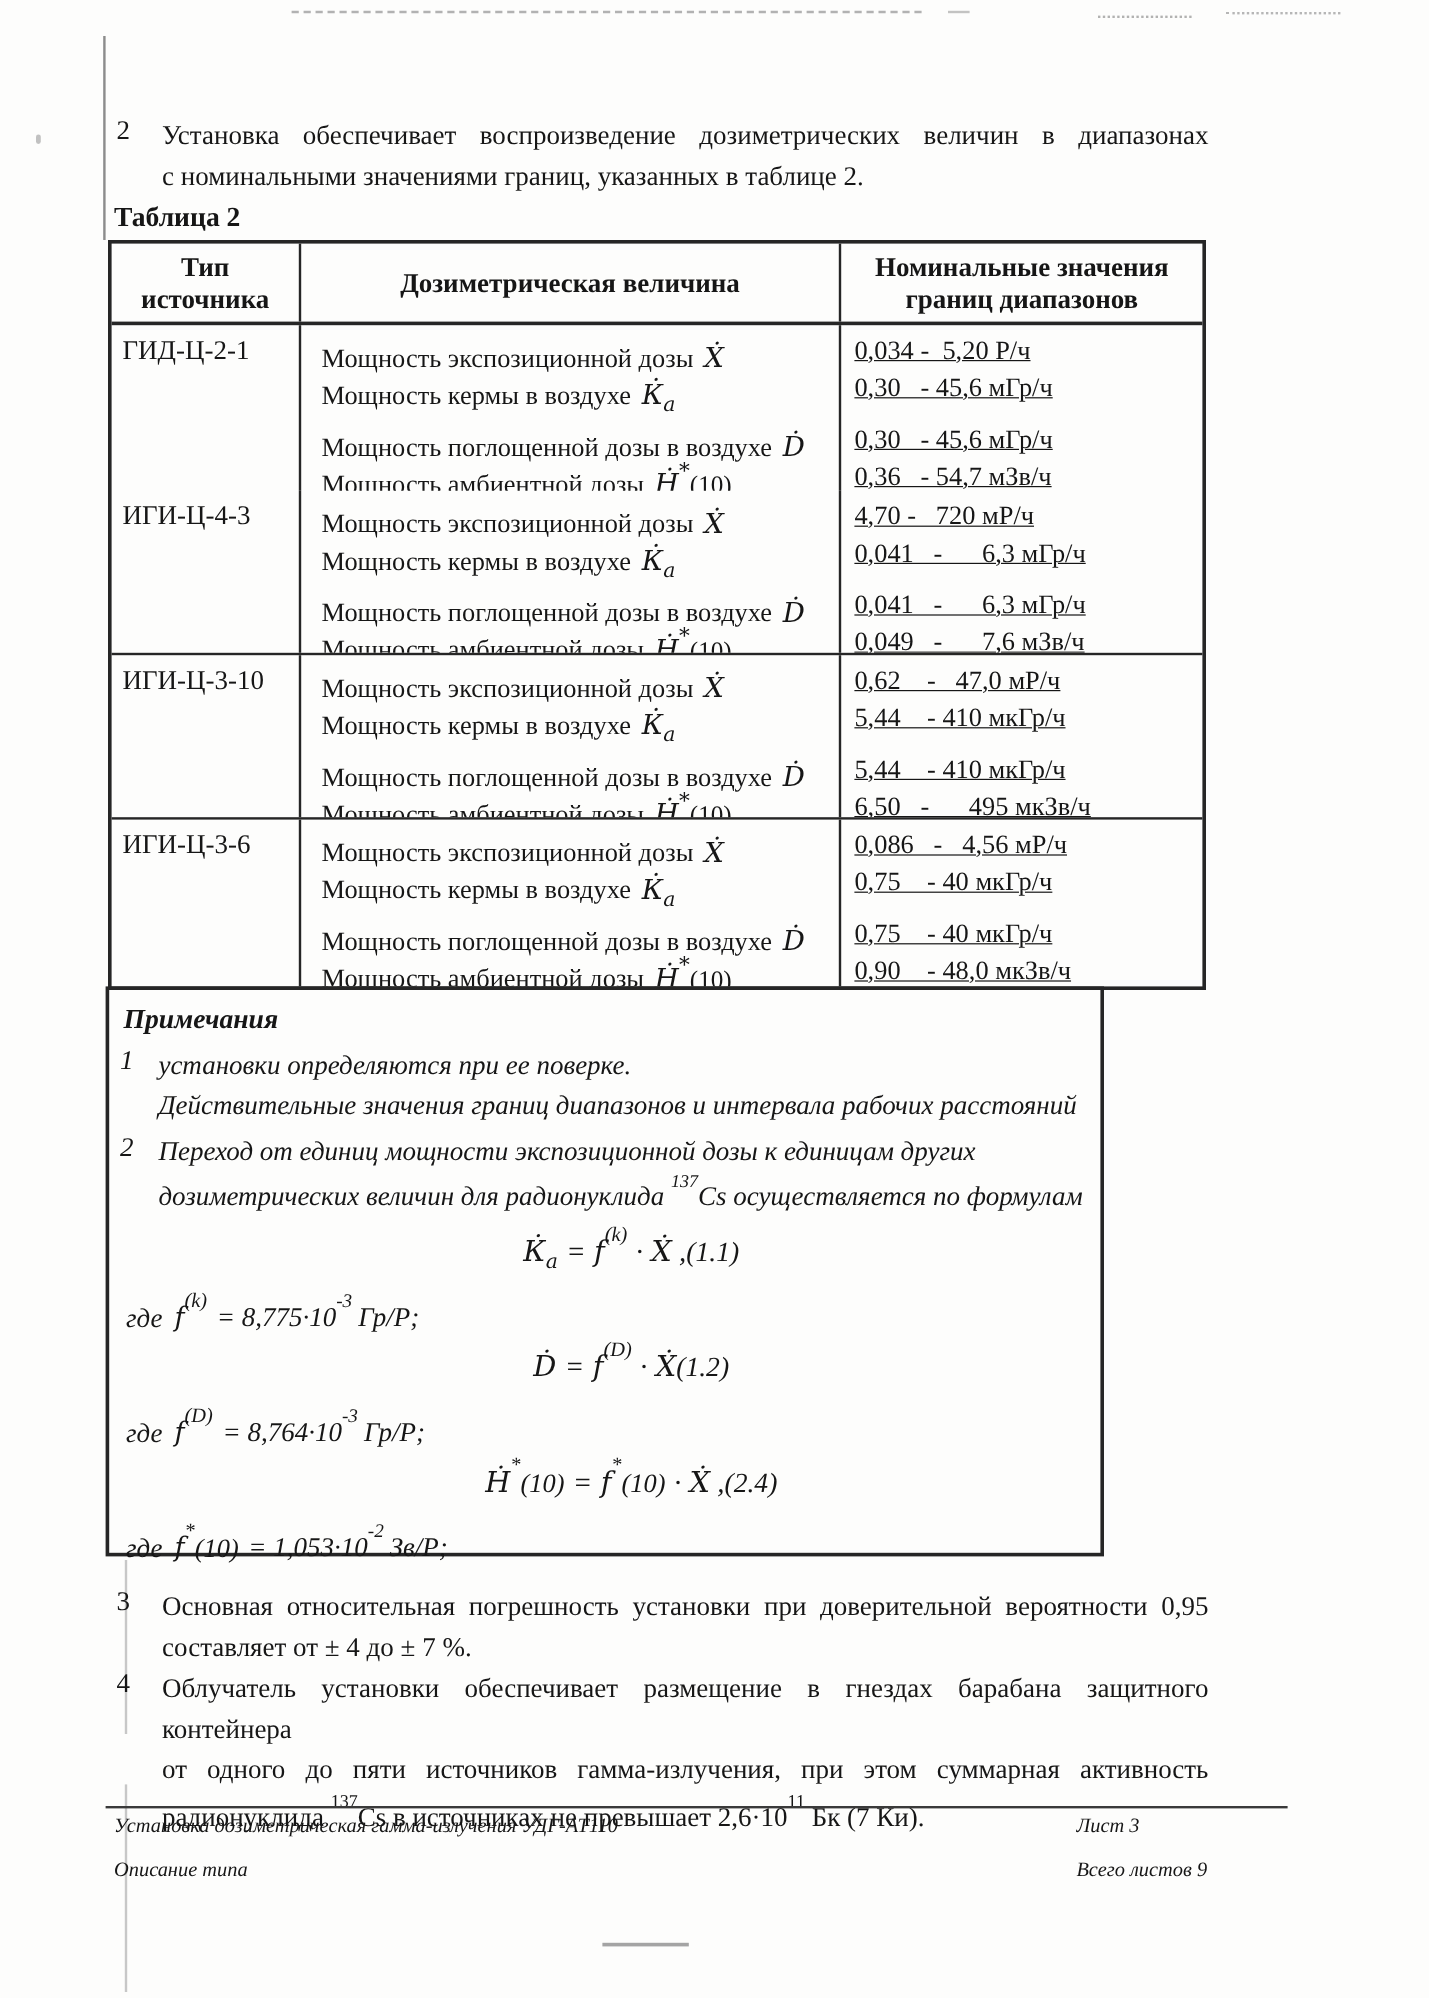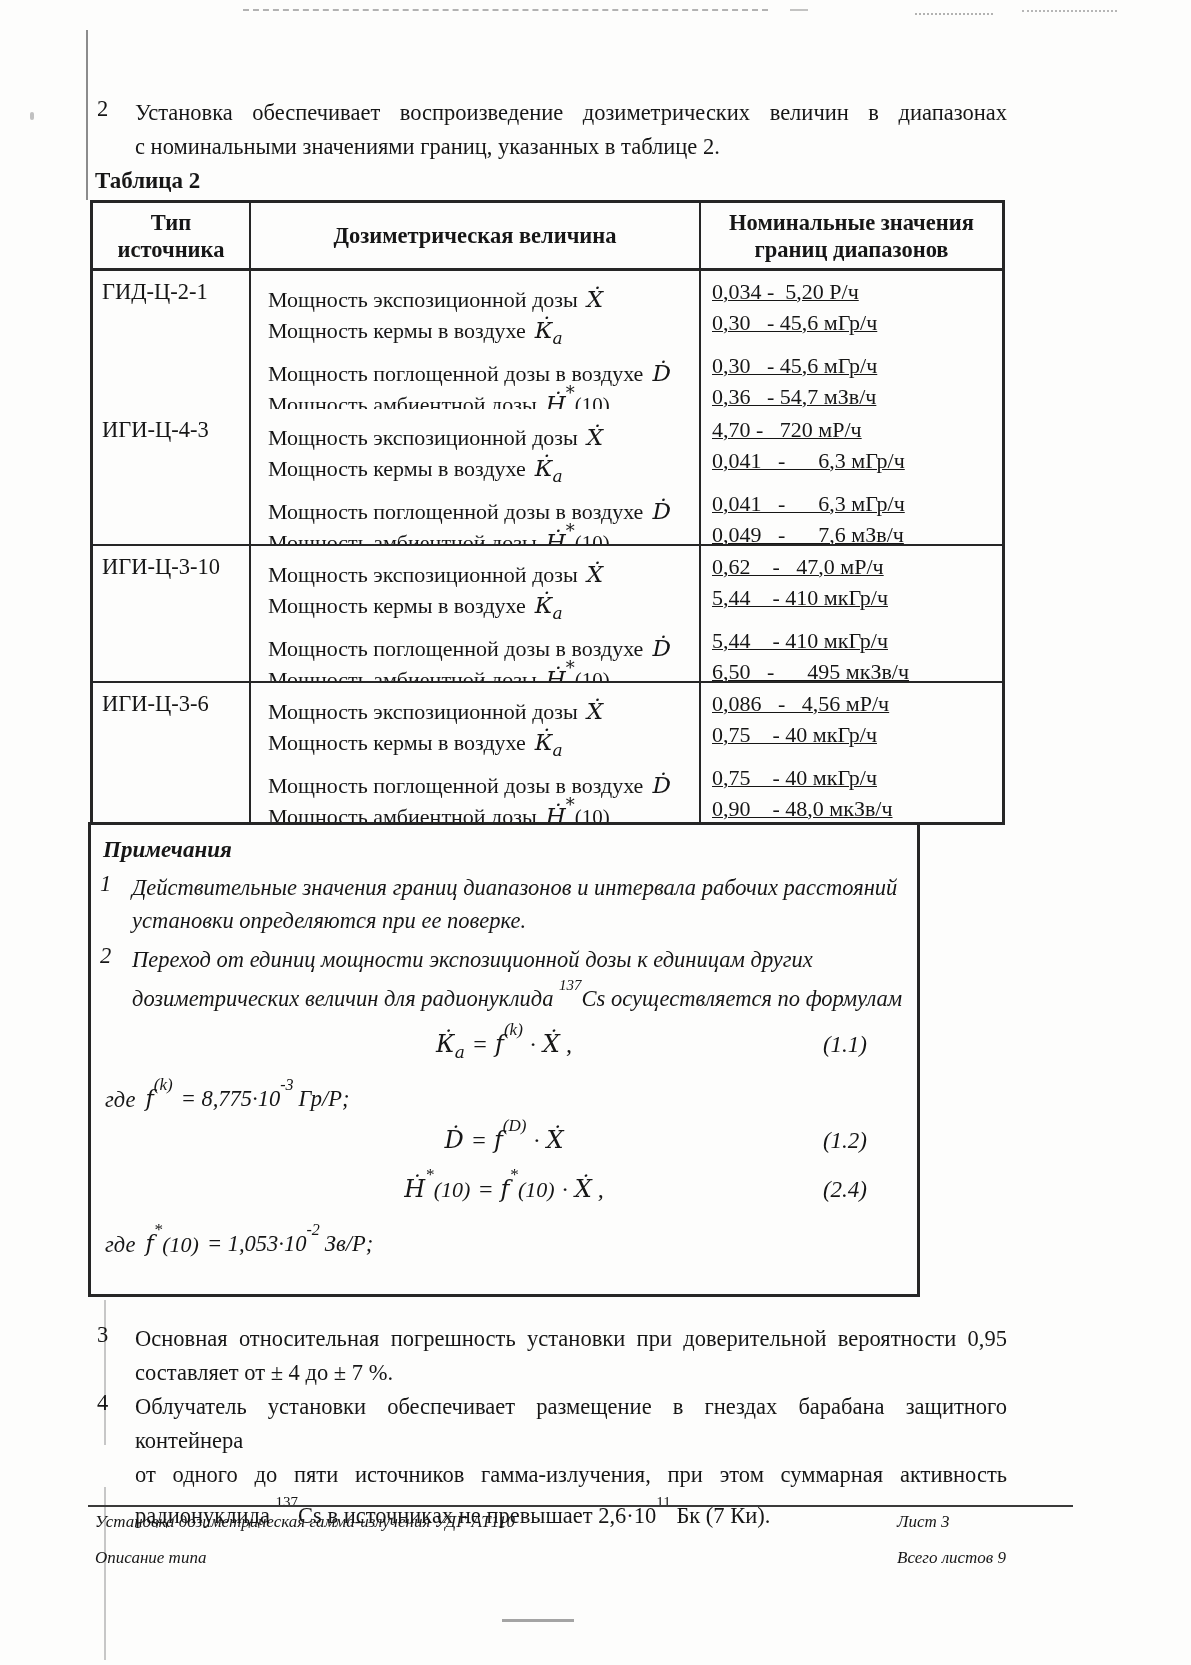--- a/index.html
+++ b/index.html
@@ -55,21 +55,21 @@
   
   .notes { position:absolute; left:88px; top:822px; width:832px; height:475px;
            border:3px solid #262626; font-style:italic; font-size:22.5px; }
   .ntitle { margin:12px 0 0 12px; font-weight:bold; font-size:23px; }
   .note { display:flex; margin:8px 0 0 6px; }
   .note2 { margin-top:6px; }
   .nnum { width:35px; flex:none; padding-left:3px; }
   .nline { line-height:33px; }
   .frow { display:grid; grid-template-columns:1fr auto 1fr; align-items:baseline; margin-top:13px; height:36px; }
   .formula { font-size:24px; white-space:nowrap; }
-  .fnum { text-align:right; padding-right:50px; font-size:23px; }
+  .fnum { text-align:left; padding-right:50px; font-size:23px; }
   .fi { font-family:"DejaVu Serif", serif; }
   .fop { margin:0 7px; }
   .fsup { font-size:17px; position:relative; top:-8px; }
   .fsub { font-size:17px; }
   .fpar { font-size:22px; }
   .gline { margin:11px 0 0 14px; height:36px; line-height:36px; white-space:nowrap; }
   .gf { font-family:"DejaVu Serif", serif; margin-left:10px; }
   .geq { margin-left:8px; }
   .gexp { font-size:16px; position:relative; top:-8px; }
   .gunit { margin-left:5px; }
@@ -184,22 +184,22 @@
         </div>
       </div>
   </div>
 
   <div class="notes">
     <div class="ntitle">Примечания</div>
 
     <div class="note">
       <div class="nnum">1</div>
       <div>
+        <div class="nline">установки определяются при ее поверке.</div>
         <div class="nline">Действительные значения границ диапазонов и интервала рабочих расстояний</div>
-        <div class="nline">установки определяются при ее поверке.</div>
       </div>
     </div>
 
     <div class="note note2">
       <div class="nnum">2</div>
       <div>
         <div class="nline">Переход от единиц мощности экспозиционной дозы к единицам других</div>
         <div class="nline"><span>дозиметрических величин для радионуклида </span><sup class="tsup">137</sup><span>Cs осуществляется по формулам</span></div>
       </div>
     </div>
@@ -211,20 +211,21 @@
     </div>
 
     <div class="gline"><span>где</span><span class="gf">f</span><sup class="fsup">(k)</sup><span class="fpar"></span><span class="geq">= 8,775·10</span><sup class="gexp">-3</sup><span class="gunit">Гр/Р;</span></div>
 
     <div class="frow">
       <span></span>
       <span class="formula"><span class="fi">Ḋ</span><sub class="fsub fi"></sub><span class="fop">=</span><span class="fi">f</span><sup class="fsup">(D)</sup><span class="fop">·</span><span class="fi">Ẋ</span><span></span></span>
       <span class="fnum">(1.2)</span>
     </div>
 
+    <div class="gline"><span>где</span><span class="gf">f</span><sup class="fsup">(D)</sup><span class="fpar"></span><span class="geq">= 8,764·10</span><sup class="gexp">-3</sup><span class="gunit">Гр/Р;</span></div>
 
     <div class="frow">
       <span></span>
       <span class="formula"><span class="fi">Ḣ</span><sup class="fsup">*</sup><span class="fpar">(10)</span><span class="fop">=</span><span class="fi">f</span><sup class="fsup">*</sup><span class="fpar">(10)</span><span class="fop">·</span><span class="fi">Ẋ</span><span> ,</span></span>
       <span class="fnum">(2.4)</span>
     </div>
 
     <div class="gline"><span>где</span><span class="gf">f</span><sup class="fsup">*</sup><span class="fpar">(10)</span><span class="geq">= 1,053·10</span><sup class="gexp">-2</sup><span class="gunit">Зв/Р;</span></div>
   </div>
 

